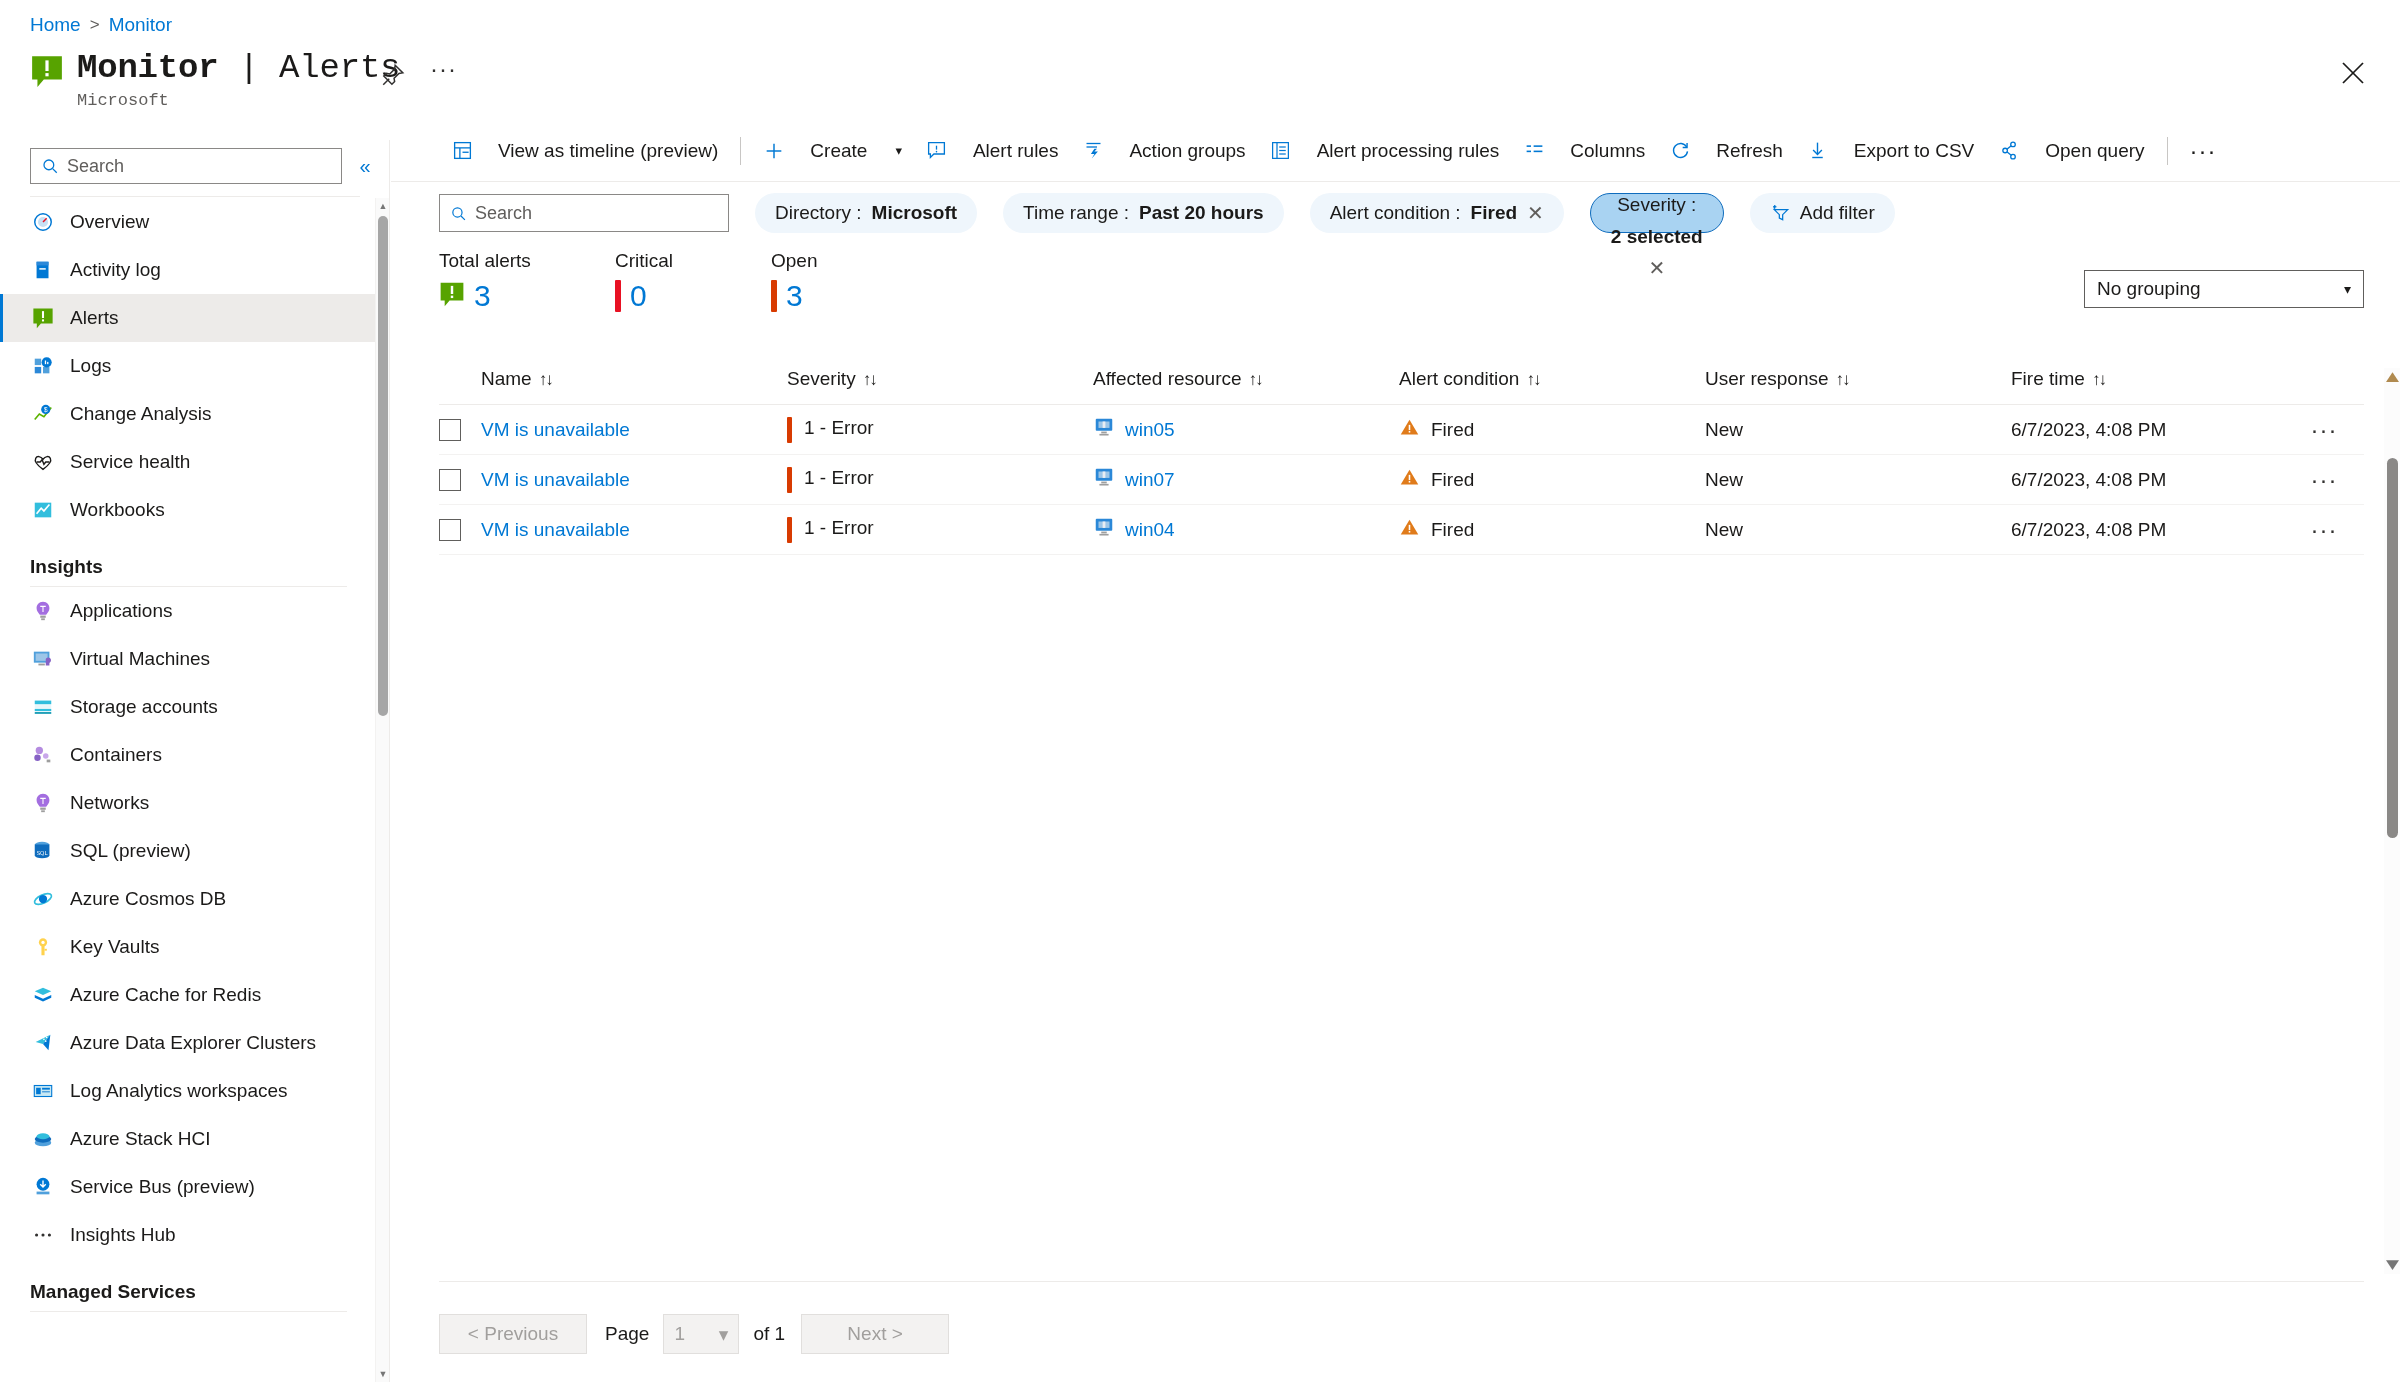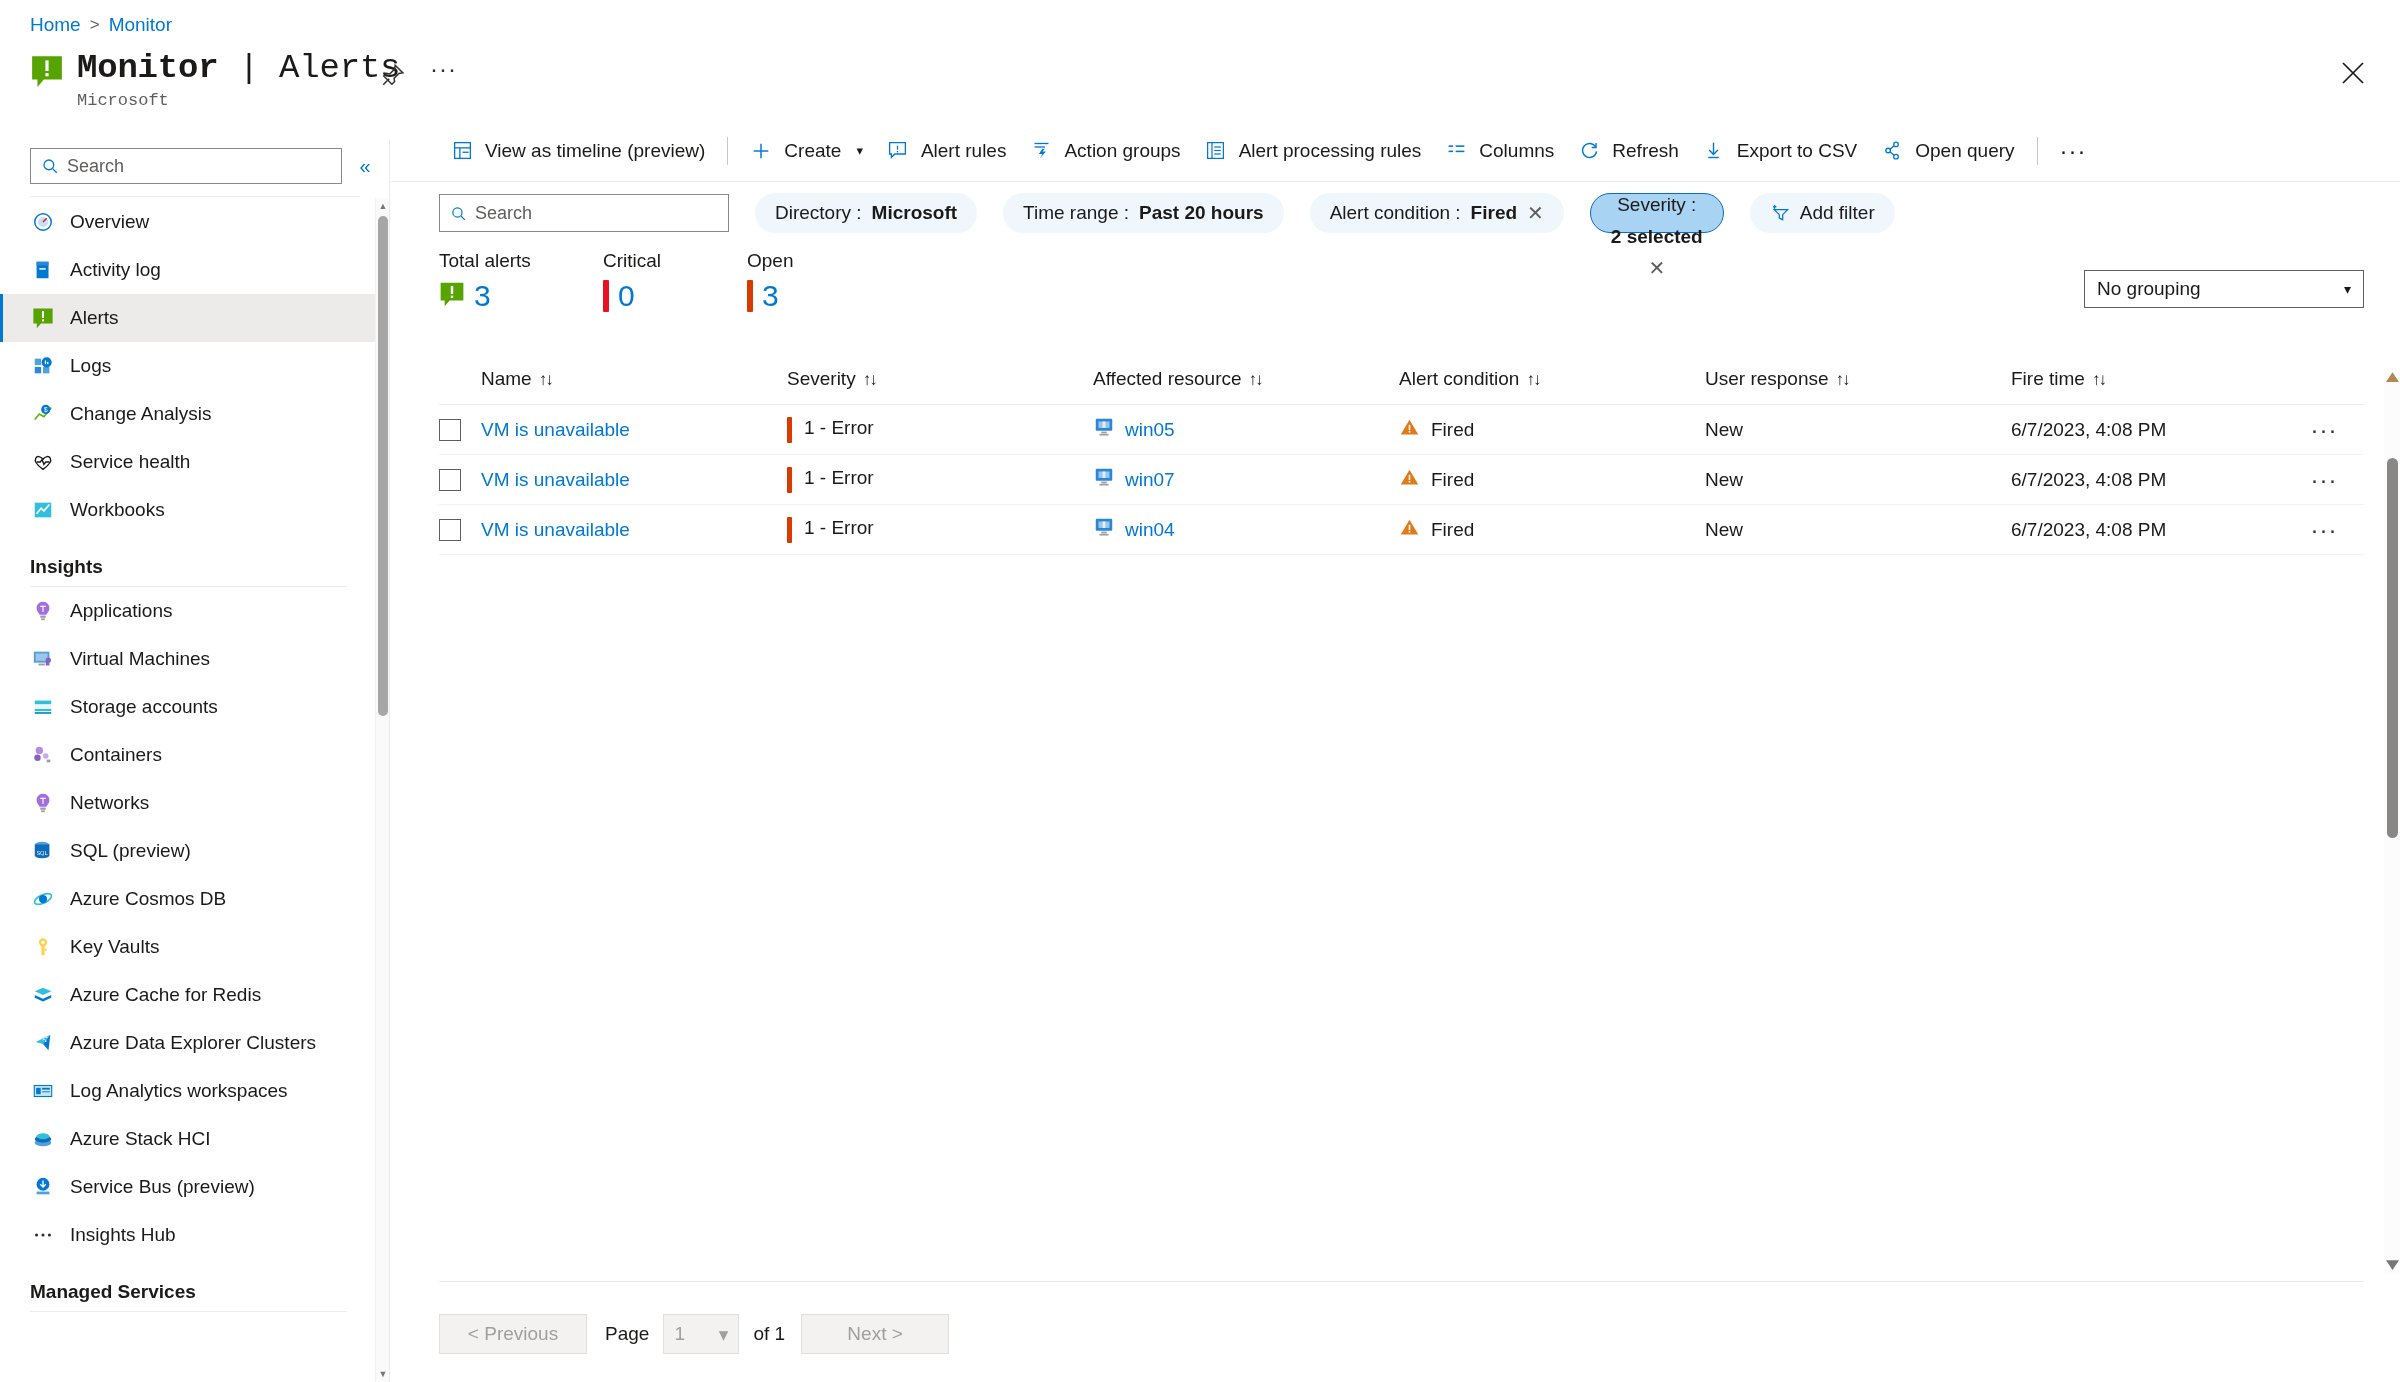--- a/index.html
+++ b/index.html
@@ -110,21 +110,21 @@
 
   
   #main { position: absolute; left: 391px; top: 120px; right: 0; bottom: 0; }
 
   #toolbar {
     position: absolute; left: 0; top: 0; right: 0; height: 62px;
     display: flex; align-items: center; padding-left: 48px; gap: 0;
     border-bottom: 1px solid #edebe9;
   }
   .tb-btn {
-    display: flex; align-items: center; gap: 12px; height: 40px;
+    display: flex; align-items: center; gap: 25px; height: 40px;
     padding: 0 12px; font-size: 19px; color: #1b1a19; cursor: pointer;
     white-space: nowrap;
   }
   .tb-btn .tbico {
     width: 22px; height: 22px; display: flex; align-items: center;
     justify-content: center; color: #0078d4; flex: none;
   }
   .tb-btn .caret { font-size: 13px; color: #1b1a19; margin-left: 3px; }
   .tb-sep { width: 1px; height: 28px; background: #c8c6c4; margin: 0 10px; }
   .tb-dots { font-size: 24px; color: #1b1a19; line-height: 12px; padding: 0 12px;
@@ -146,21 +146,21 @@
     font-size: 19px; margin-left: 26px; cursor: pointer; white-space: nowrap;
   }
   .chip b { font-weight: 700; }
   .chip.selected { background: #a9d3f2; border: 1px solid #0f6cbd; flex-direction: column; }
   .chip .x { font-size: 20px; color: #605e5c; line-height: 1; }
   .chip.add { color: #1b1a19; gap: 8px; }
   .chip.add .addico { color: #0078d4; width: 22px; height: 22px;
     display: flex; align-items: center; justify-content: center; }
 
   
-  #summary { position: absolute; left: 48px; top: 130px; display: flex; gap: 4px; }
+  #summary { position: absolute; left: 48px; top: 130px; display: flex; gap: 16px; }
   .counter { margin-right: 0; }
   .counter .clabel { font-size: 19px; color: #1b1a19; margin-bottom: 6px; }
   .counter .crow { display: flex; align-items: center; gap: 9px; height: 36px; }
   .counter .cval { font-size: 30px; color: #0078d4; font-weight: 400; line-height: 1; }
   .bar { width: 6px; height: 32px; border-radius: 1px; }
 
   #grouping-wrap { position: absolute; right: 36px; top: 150px; }
   #grouping {
     width: 280px; height: 38px; border: 1px solid #605e5c; background: #fff;
     display: flex; align-items: center; justify-content: space-between;

